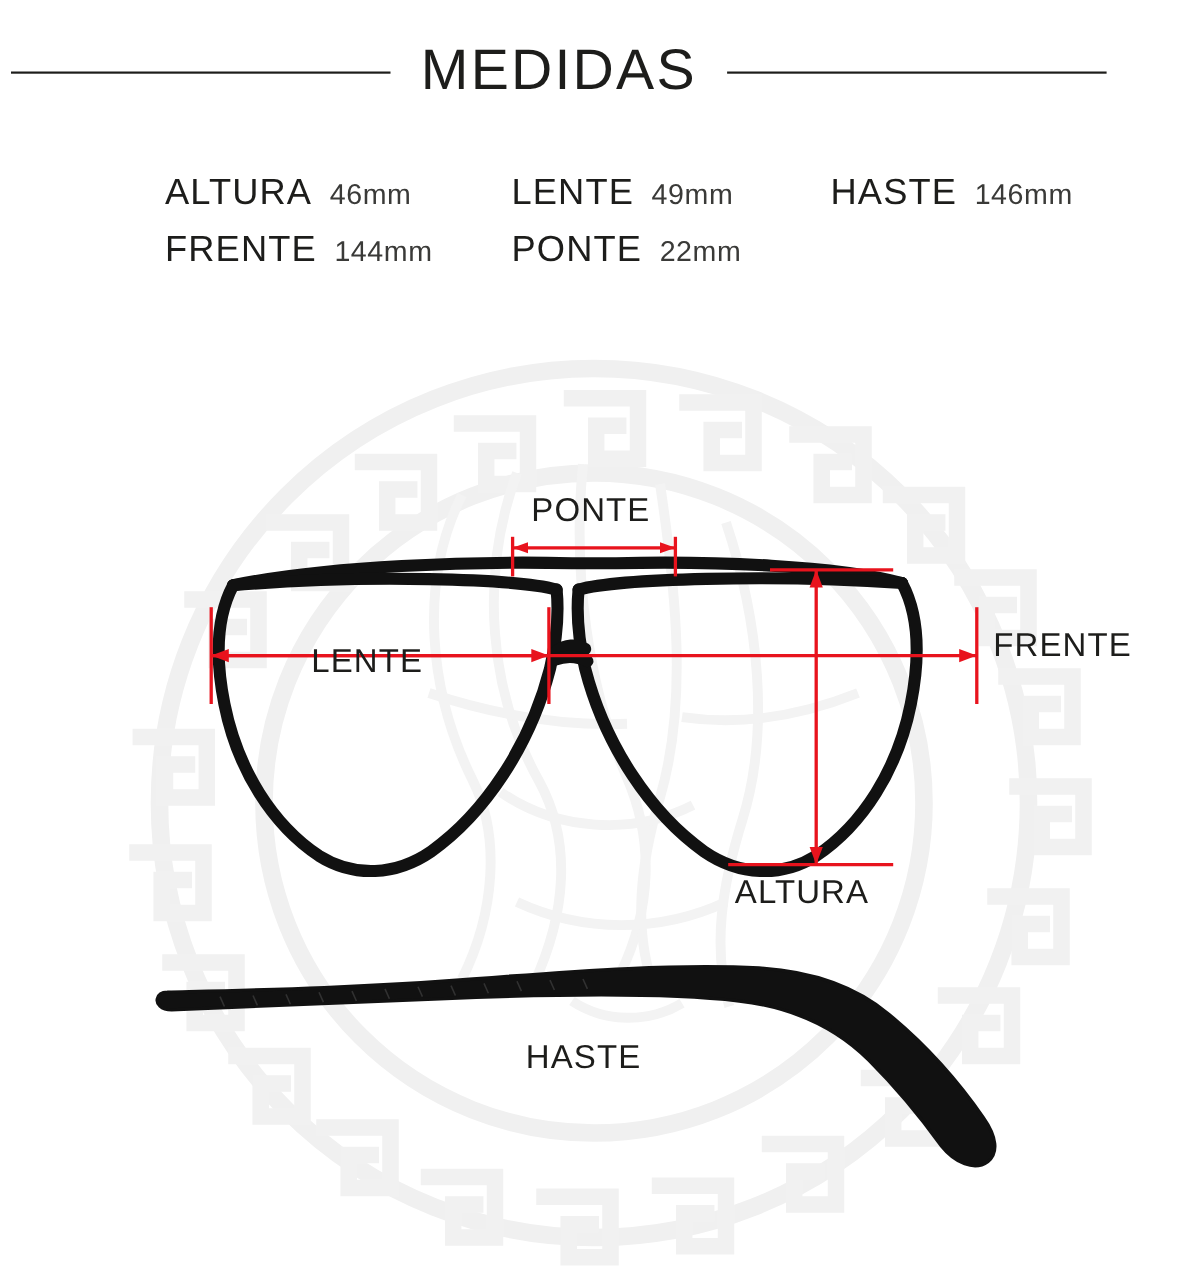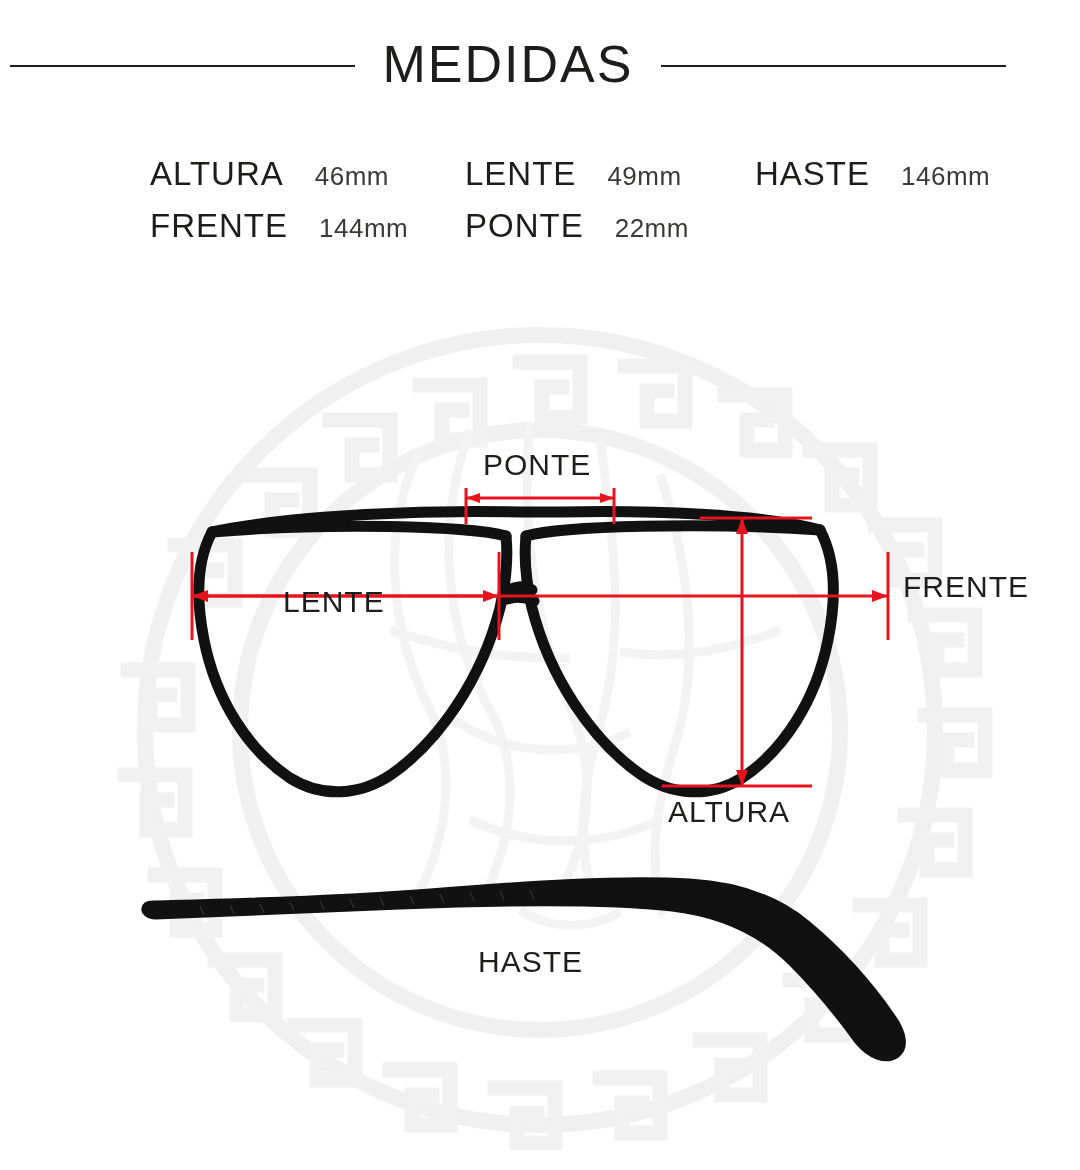--- a/index.html
+++ b/index.html
@@ -63,21 +63,21 @@
   }
   .spec .label {
     font-size: 33px;
     letter-spacing: 1px;
     color: #1d1d1b;
   }
   .spec .value {
     font-size: 26px;
     letter-spacing: 0.5px;
     color: #3a3a38;
-    margin-left: 31px;
+    margin-left: 16px;
   }
   .spec-row .spec + .spec { margin-left: 30px; }
 
   
   .col-a { min-width: 285px; }
   .col-b { min-width: 260px; }
   .col-c { min-width: 240px; }
 
   
   .diagram {

